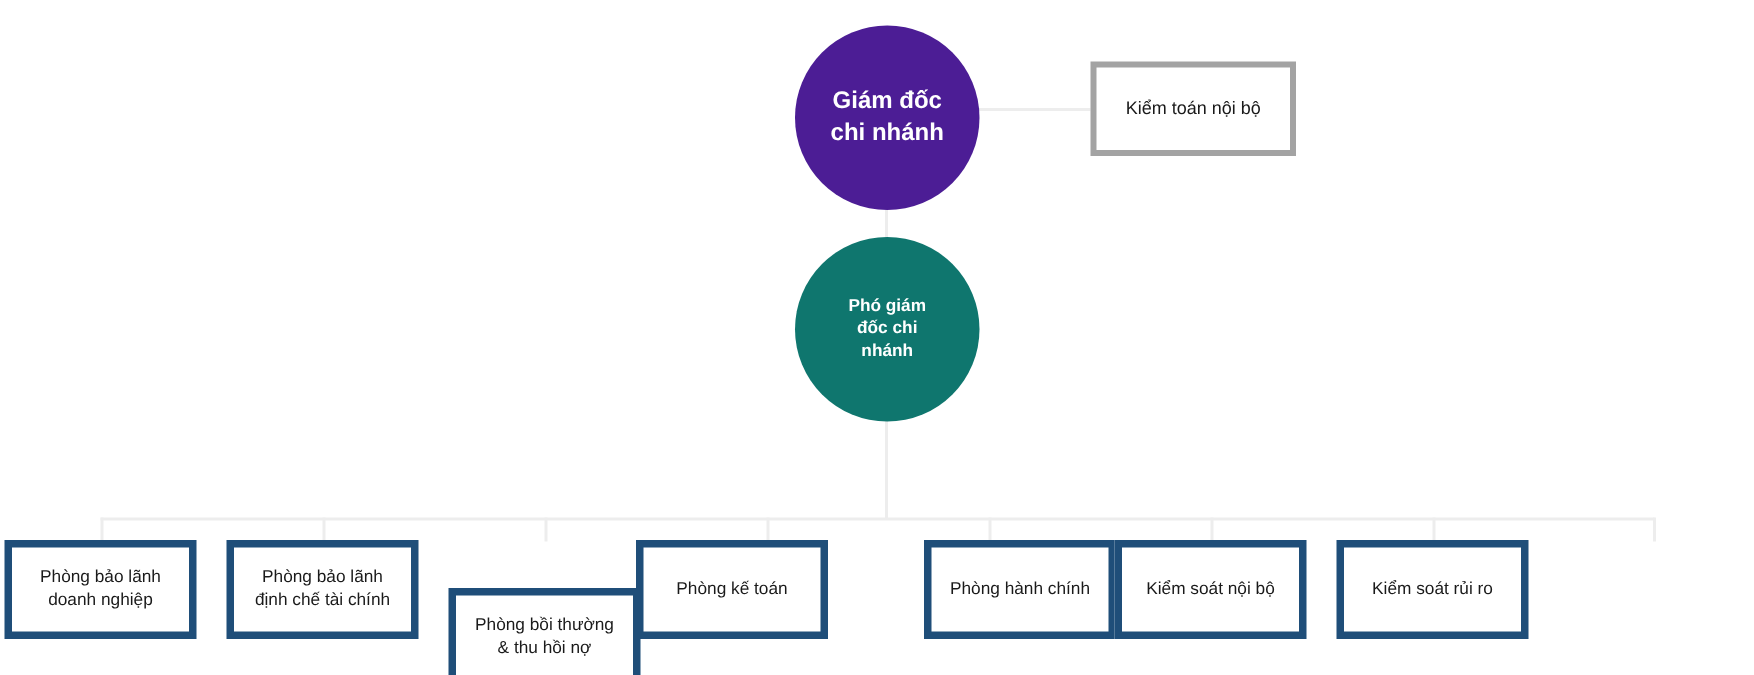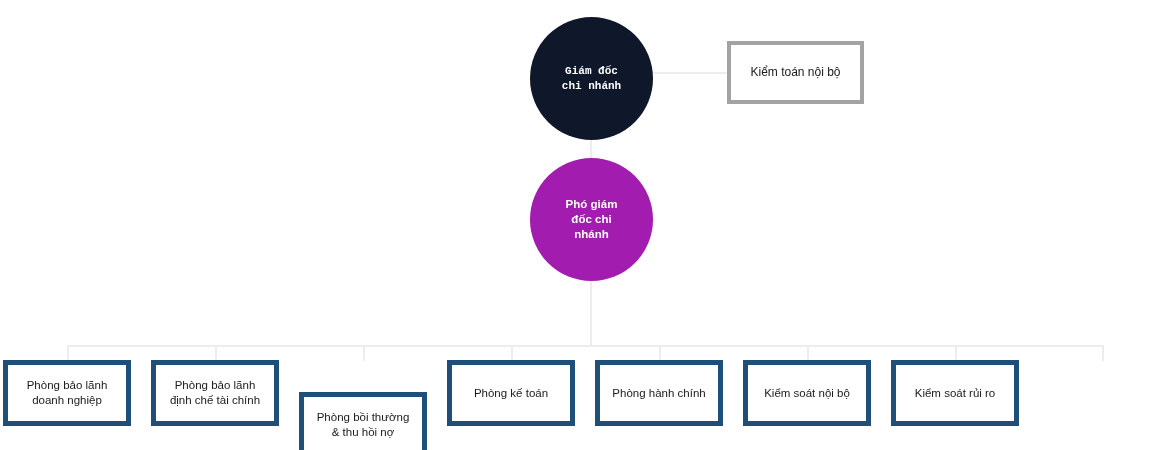--- a/index.html
+++ b/index.html
@@ -42,30 +42,29 @@
   .circle-label {
     display: block;
     white-space: pre-line;
     padding: 0 12px;
   }
   .circle.director {
     left: 530px;
     top: 17px;
     width: 123px;
     height: 123px;
-    background: #0f172a;
-    font-size: 11px;
-    font-family: Liberation Mono, monospace;
+    background: #4c1d95;
+    font-size: 16px;
   }
   .circle.deputy {
     left: 530px;
     top: 158px;
     width: 123px;
     height: 123px;
-    background: #a21caf;
+    background: #0f766e;
     font-size: 11.5px;
   }
 
   
   .box {
     position: absolute;
     box-sizing: border-box;
     background: #ffffff;
     display: flex;
     align-items: center;
@@ -139,24 +138,24 @@
 doanh nghiệp</span>
   </div>
   <div class="box dept" style="left:151px;">
     <span class="box-label">Phòng bảo lãnh
 định chế tài chính</span>
   </div>
   <div class="box dept" style="left:299px;margin-top:32px;">
     <span class="box-label">Phòng bồi thường
 &amp; thu hồi nợ</span>
   </div>
-  <div class="box dept" style="left:447px;">
+  <div class="box dept" style="left:424px;">
     <span class="box-label">Phòng kế toán</span>
   </div>
-  <div class="box dept" style="left:595px;">
+  <div class="box dept" style="left:616px;">
     <span class="box-label">Phòng hành chính</span>
   </div>
   <div class="box dept" style="left:743px;">
     <span class="box-label">Kiểm soát nội bộ</span>
   </div>
   <div class="box dept" style="left:891px;">
     <span class="box-label">Kiểm soát rủi ro</span>
   </div>
 
 </div>

